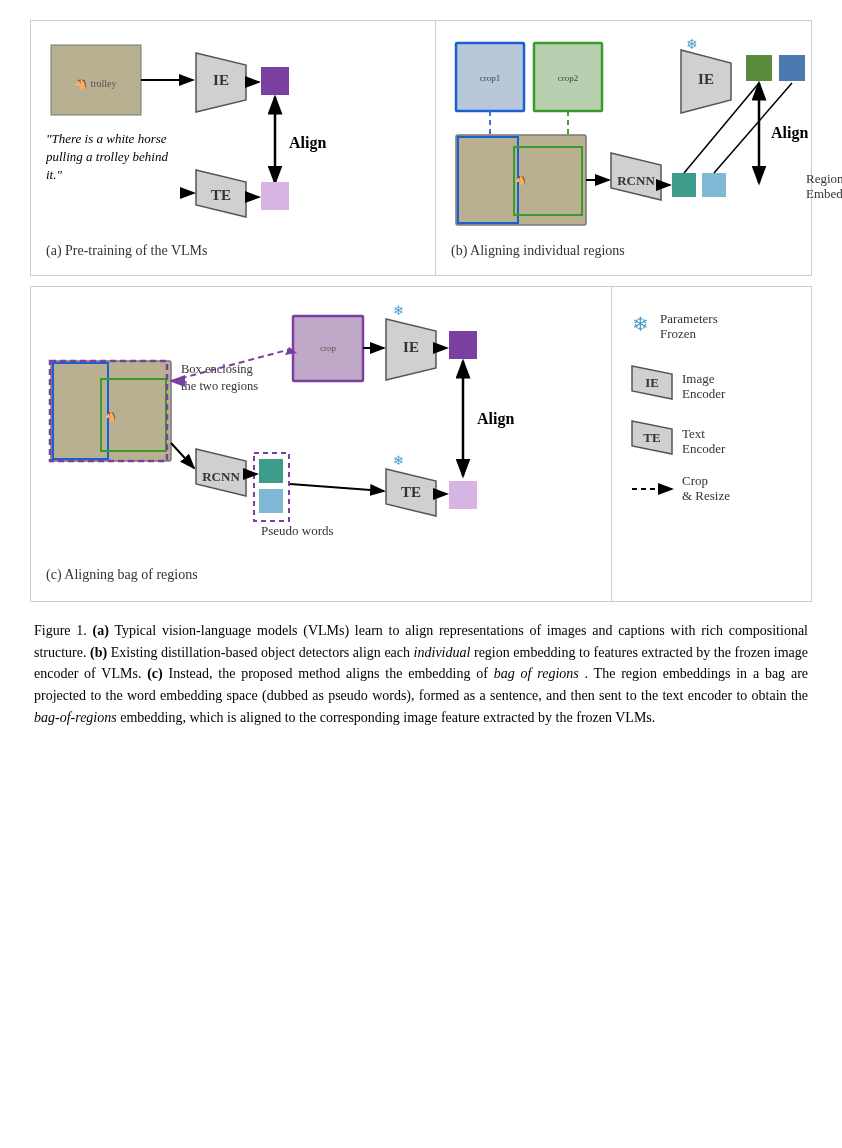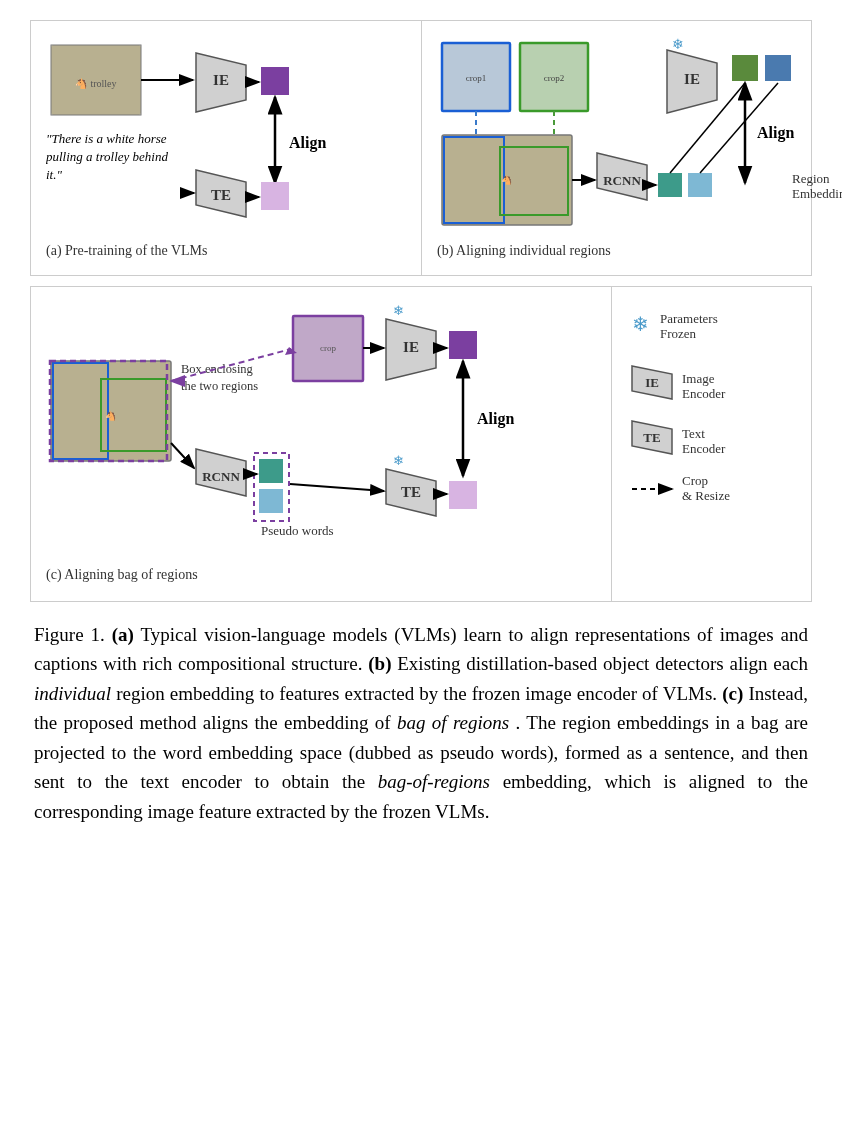--- a/index.html
+++ b/index.html
@@ -19,21 +19,21 @@
     
     .diagram-area {
       display: flex;
       border: 1px solid #ccc;
       margin-bottom: 10px;
     }
 
     .diagram-left {
       flex: 1;
       border-right: 1px solid #ccc;
-      padding: 14px 10px 6px 10px;
+      padding: 14px 24px 6px 10px;
     }
 
     .diagram-right {
       flex: 1.2;
       padding: 14px 10px 6px 10px;
     }
 
     
     .diagram-bottom {
       display: flex;
@@ -47,21 +47,21 @@
       padding: 14px 10px 6px 10px;
     }
 
     .diagram-bottom-right {
       flex: 1;
       padding: 14px 10px 6px 10px;
     }
 
     
     .caption {
-      font-size: 19px;
+      font-size: 14px;
       line-height: 1.55;
       text-align: justify;
       padding: 0 4px;
     }
 
     .caption b { font-weight: bold; }
     .caption i { font-style: italic; }
 
     
 

